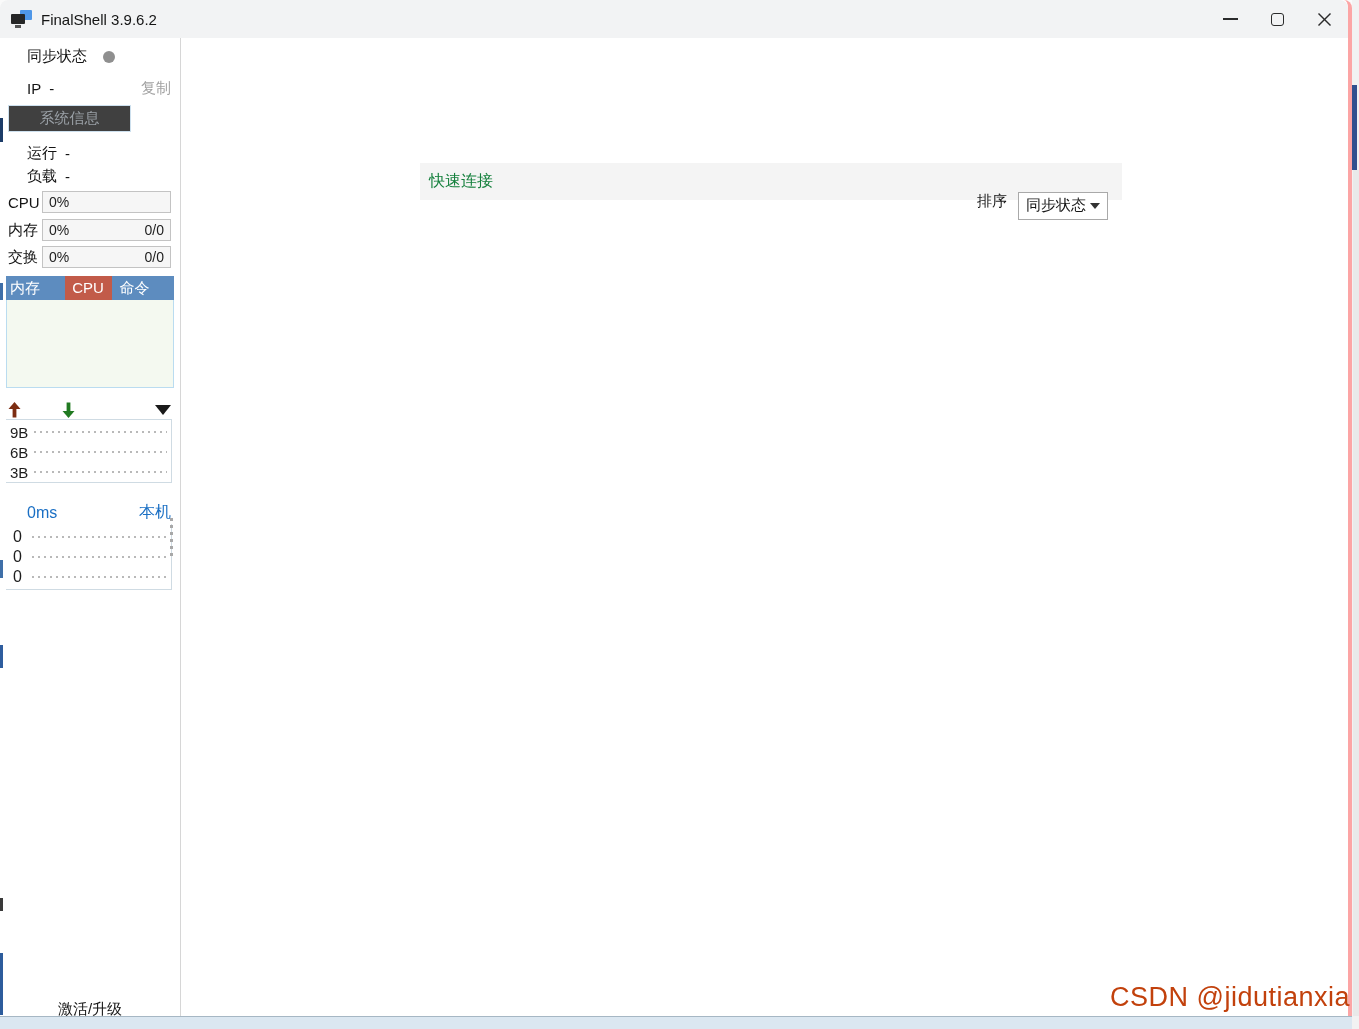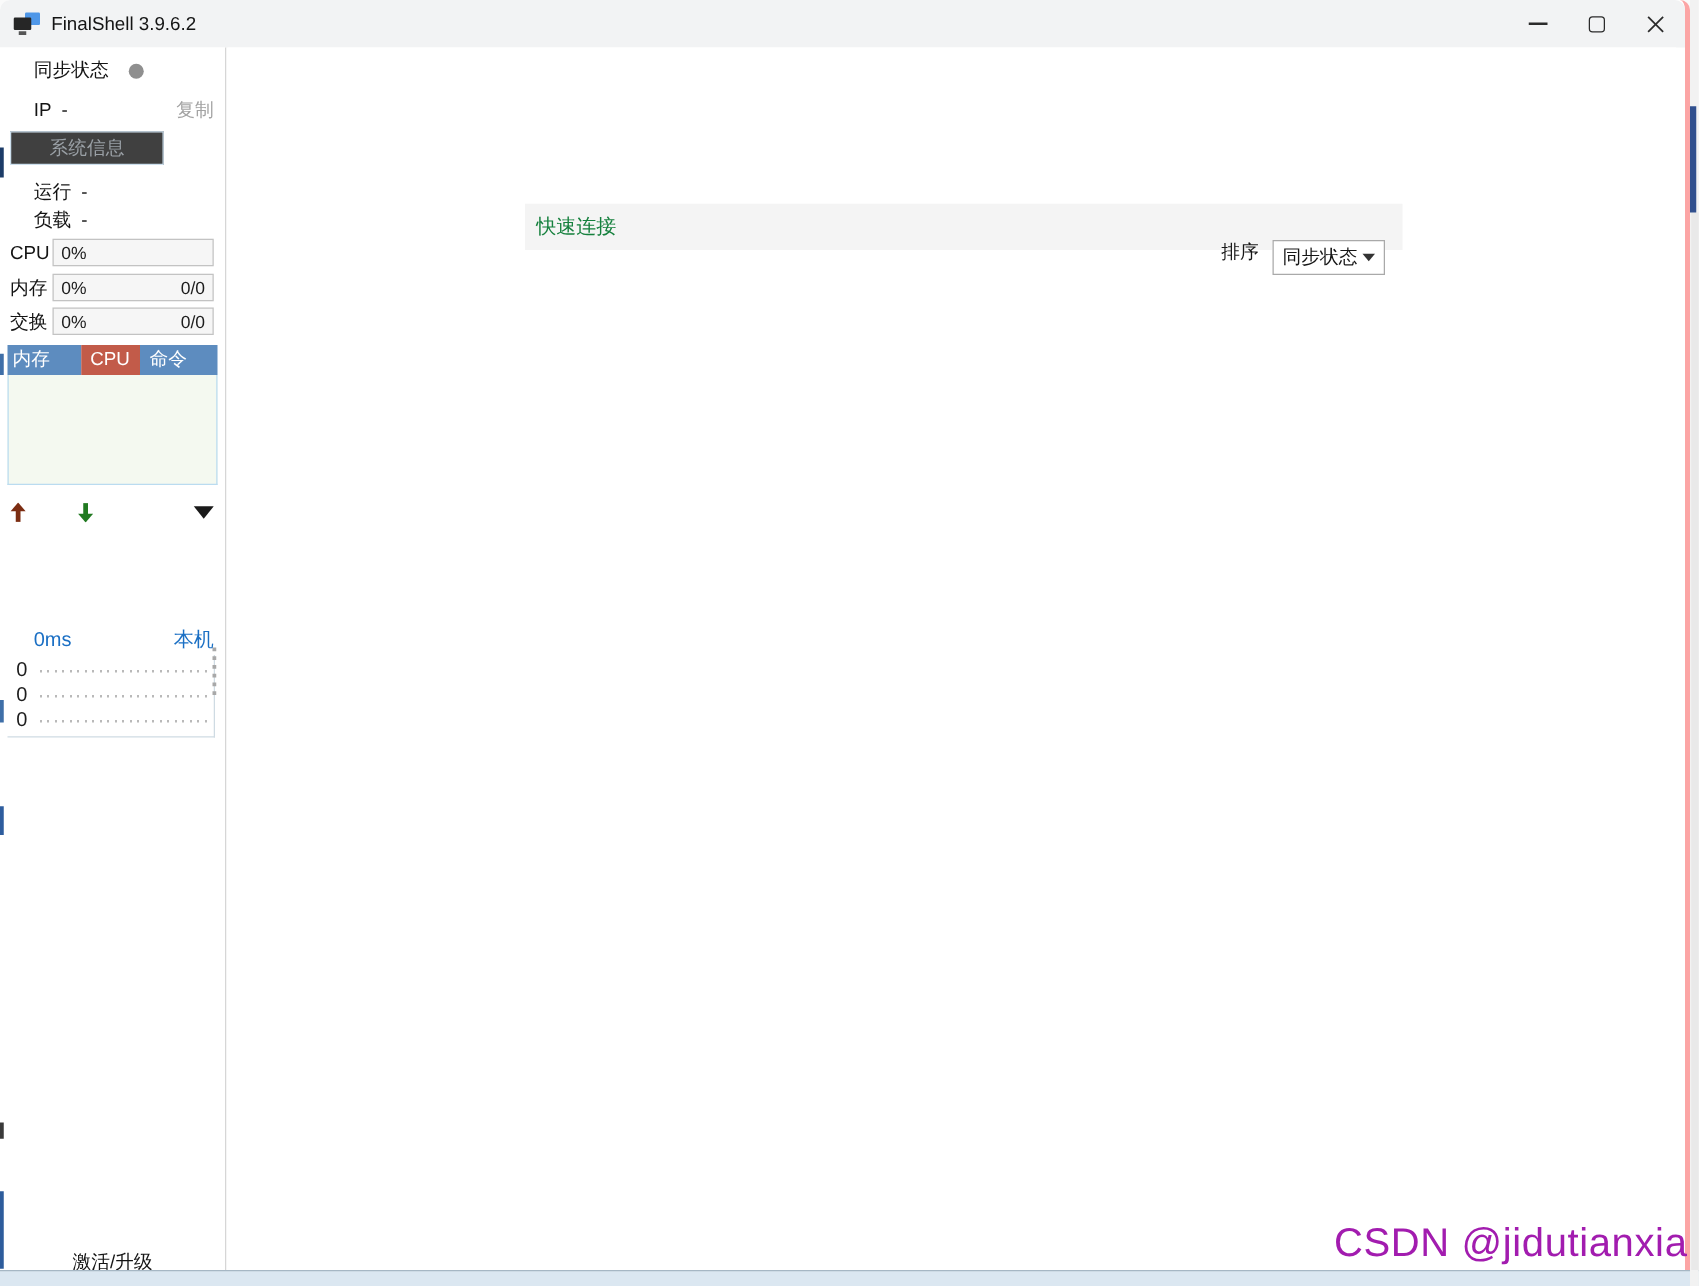--- a/index.html
+++ b/index.html
@@ -109,21 +109,21 @@
   .sort-group{margin-left:auto;display:flex;margin-top:48px;}
   .sort-label{font-size:15px;color:#161616;margin-right:11px;}
   .sort-select{width:90px;height:28px;background:#fff;border:1px solid #a9a9a9;box-sizing:border-box;
     display:flex;align-items:center;justify-content:space-between;padding:0 7px;font-size:15px;color:#161616;}
   .caret-down{width:0;height:0;border-left:5px solid transparent;border-right:5px solid transparent;
     border-top:6px solid #333;}
 
   
   .bottombar{position:absolute;left:0;bottom:0;width:1359px;height:13px;
     background:var(--bottombar-blue,#dbe7f1);border-top:1px solid #a6b7c4;box-sizing:border-box;}
-  .watermark{position:absolute;right:9px;bottom:16px;font-size:32px;color:#a21caf;letter-spacing:0.5px;}
+  .watermark{position:absolute;right:9px;bottom:16px;font-size:27px;color:#c2410c;letter-spacing:0.5px;}
   .gutter{position:absolute;left:1352px;top:0;width:7px;height:1029px;background:#f2f2f2;}
   .gutter-gray{position:absolute;left:1353px;top:170px;width:6px;height:846px;background:#e9e9e9;}
   .gutter-blue{position:absolute;left:1352px;top:85px;width:5px;height:85px;background:#31508e;}
   .sliver{position:absolute;left:0;width:3px;}
 </style>
 </head>
 <body>
 
 <div class="window">
 
@@ -209,20 +209,34 @@
         <polygon points="6.5,0 12.5,7 0.5,7" fill="#7c2d12"></polygon>
         <rect x="4.6" y="6" width="3.8" height="9.5" fill="#7c2d12"></rect>
       </svg>
       <svg class="arrow-down-ctl" width="13" height="16" viewBox="0 0 13 16">
         <polygon points="6.5,16 12.5,9 0.5,9" fill="#217a21"></polygon>
         <rect x="4.6" y="0.5" width="3.8" height="9.5" fill="#217a21"></rect>
       </svg>
       <span class="tri-down"></span>
     </div>
 
+    <div class="net-chart">
+      <div class="chart-row">
+        <span class="chart-tick">9B</span>
+        <span class="dotline"></span>
+      </div>
+      <div class="chart-row">
+        <span class="chart-tick">6B</span>
+        <span class="dotline"></span>
+      </div>
+      <div class="chart-row">
+        <span class="chart-tick">3B</span>
+        <span class="dotline"></span>
+      </div>
+    </div>
 
     <div class="sb-abs row-flex ping-header">
       <span class="ping-lat">0ms</span>
       <span class="ping-host">本机</span>
     </div>
 
     <div class="ping-chart">
       <div class="chart-row">
         <span class="chart-tick">0</span>
         <span class="dotline"></span>

